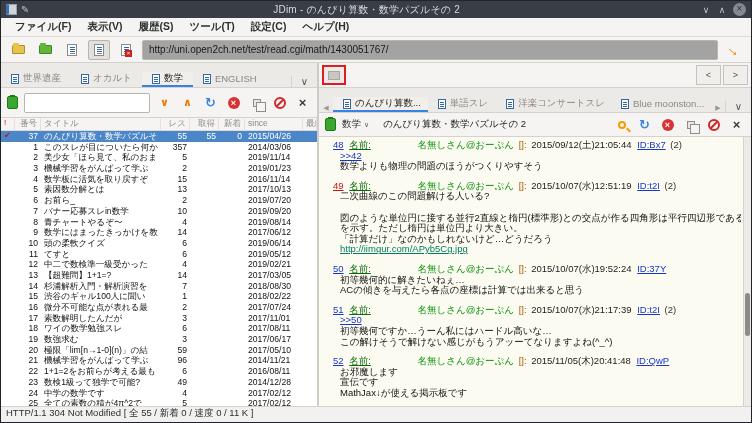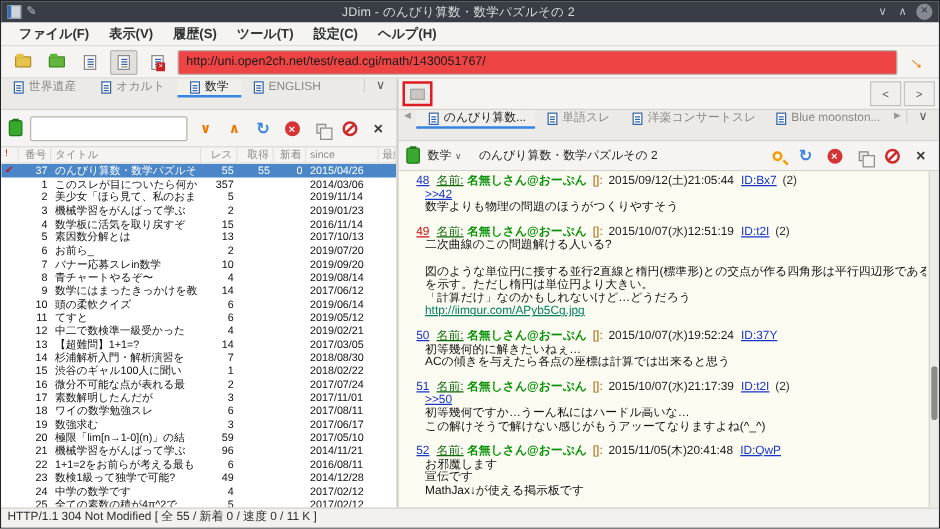--- a/index.html
+++ b/index.html
@@ -23,30 +23,30 @@
   .urlbar { height:26px; background:#f5f4f2; border-bottom:1px solid #d5d2cd; display:flex; align-items:center; padding:0 6px; gap:5px; flex:0 0 auto; }
   .ico-btn { width:22px; height:20px; display:flex; align-items:center; justify-content:center; border:1px solid transparent; border-radius:2px; }
   .ico-btn.pressed { background:#e2e0dd; border-color:#b8b5b0; }
   .folder { width:13px; height:9px; border-radius:1px; position:relative; }
   .folder:before { content:""; position:absolute; top:-3px; left:0; width:6px; height:3px; border-radius:1px 1px 0 0; background:inherit; }
   .folder.yellow { background:#e6c34c; border:1px solid #b29024; }
   .folder.green { background:#63b53c; border:1px solid #3f8a1e; }
   .doc { width:10px; height:12px; background:#fff; border:1px solid #8a8a8a; position:relative; }
   .doc:before { content:""; position:absolute; left:2px; top:2px; width:5px; height:1px; background:#3465a4; box-shadow:0 2px 0 #3465a4,0 4px 0 #3465a4,0 6px 0 #888; }
   .doc.dat:after { content:"×"; position:absolute; right:-2px; bottom:-2px; width:7px; height:7px; background:#cc2222; color:#fff; font-size:6px; line-height:7px; text-align:center; }
-  .url-input { flex:1; height:20px; background:#ef4444; border:1px solid #b8b5b0; border-radius:2px; padding:0 6px; font-size:10px; color:#1a1a1a; font-family:"Liberation Sans",sans-serif; }
+  .url-input { flex:1; height:20px; background:#a3a3a3; border:1px solid #b8b5b0; border-radius:2px; padding:0 6px; font-size:10px; color:#1a1a1a; font-family:"Liberation Sans",sans-serif; }
   .go-arrow { color:#f07800; font-size:15px; font-weight:bold; transform:rotate(40deg); display:inline-block; }
 
   
   .main { flex:1; display:flex; min-height:0; }
   .left-pane { width:318px; flex:0 0 auto; display:flex; flex-direction:column; border-right:2px solid #cfccc7; background:#f5f4f2; min-height:0; }
   .right-pane { flex:1; display:flex; flex-direction:column; min-width:0; min-height:0; }
 
   
-  .tabbar { height:25px; background:#eceae7; border-bottom:1px solid #d5d2cd; display:flex; align-items:flex-start; flex:0 0 auto; }
+  .tabbar { height:25px; background:#eceae7; border-bottom:1px solid #d5d2cd; display:flex; align-items:flex-end; flex:0 0 auto; }
   .tab { display:flex; align-items:center; gap:4px; padding:0 10px; color:#8a8884; font-size:9.5px; border-bottom:2px solid transparent; white-space:nowrap; overflow:hidden; }
   .tab.active { color:#1a1a1a; border-bottom-color:#3584e4; background:#f1efec; }
   .tab-doc { width:8px; height:10px; background:#fff; border:1px solid #3465a4; flex:0 0 auto; position:relative; }
   .tab-doc:before { content:""; position:absolute; left:1px; top:2px; width:4px; height:1px; background:#3465a4; box-shadow:0 2px 0 #3465a4,0 4px 0 #3465a4; }
   .tab-overflow { width:26px; border-left:1px solid #d5d2cd; display:flex; align-items:center; justify-content:center; color:#555; font-size:10px; flex:0 0 auto; }
   .tab-scroll { width:14px; display:flex; align-items:center; justify-content:center; color:#9a9894; font-size:7px; flex:0 0 auto; }
 
   
   .pane-toolbar { height:30px; background:#f5f4f2; border-bottom:1px solid #d5d2cd; display:flex; align-items:center; padding:0 6px; gap:6px; flex:0 0 auto; }
   .jar { width:11px; height:13px; background:#3aa82e; border:1px solid #1e7a16; border-radius:2px; position:relative; flex:0 0 auto; }
@@ -91,21 +91,21 @@
   .nav-btn { width:25px; height:20px; border:1px solid #c6c3be; background:#f1efec; color:#555; font-size:9px; display:flex; align-items:center; justify-content:center; margin-left:2px; }
 
   
   .content-wrap { flex:1; display:flex; min-height:0; }
   .posts { flex:1; background:#fcfbf1; overflow:hidden; padding:3px 2px 0 14px; font-size:9.5px; line-height:10.6px; color:#111; }
   .post { margin-bottom:9px; position:relative; }
   .post-header { white-space:nowrap; overflow:hidden; }
   .p-num { color:#1836c8; text-decoration:underline; margin-right:3px; }
   .p-num.marked { color:#cc1111; }
   .p-namelbl { color:#0a6a0a; text-decoration:underline; }
-  .p-name { color:#0a930a; font-weight:bold; }
+  .p-name { color:#0a930a; font-weight:normal;margin-left:44px; }
   .p-mail { color:#a85a00; margin:0 2px; }
   .p-date { color:#1c1c1c; }
   .p-id { color:#1836c8; text-decoration:underline; margin-left:3px; }
   .p-count { color:#333; margin-left:2px; }
   .post-body { padding-left:7px; }
   .post-line { min-height:10.6px; white-space:nowrap; overflow:hidden; }
   .post-line[data-type="anchor"] { color:#1836c8; text-decoration:underline; }
   .post-line[data-type="greenlink"] { color:#008060; text-decoration:underline; }
 
   

